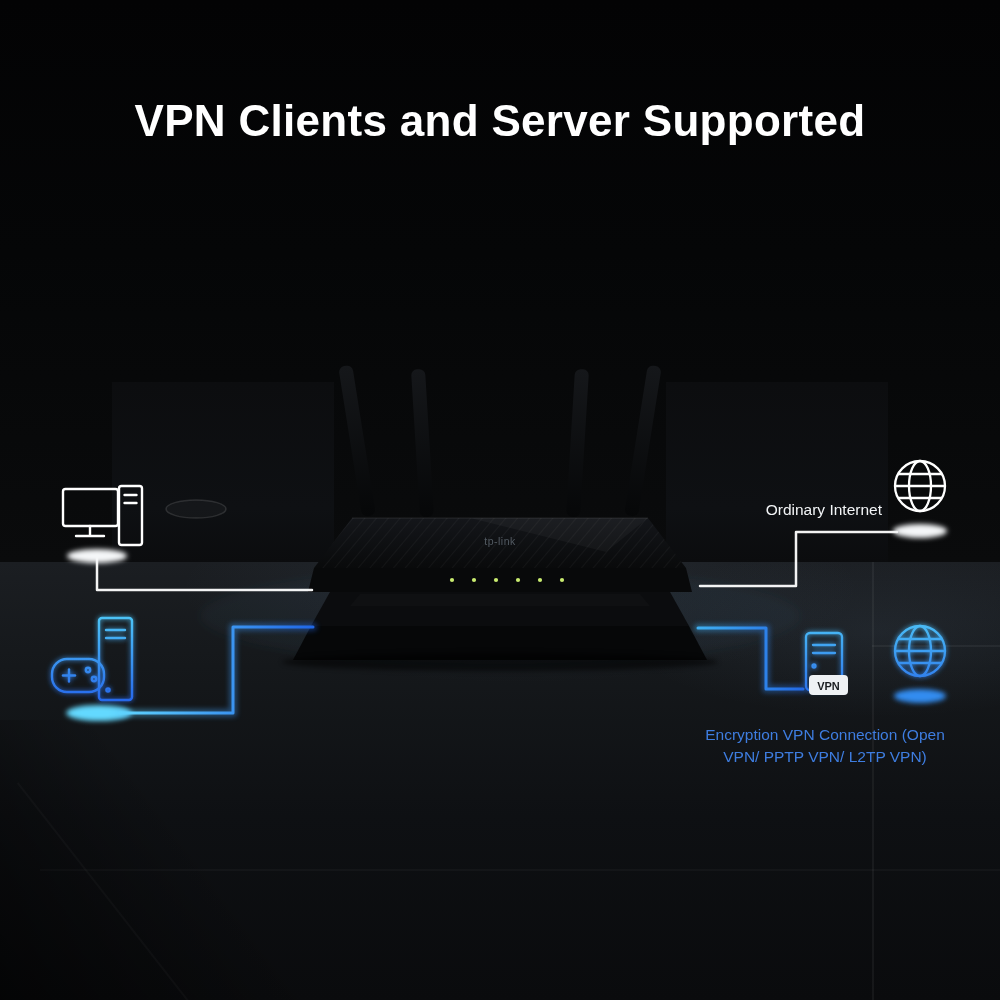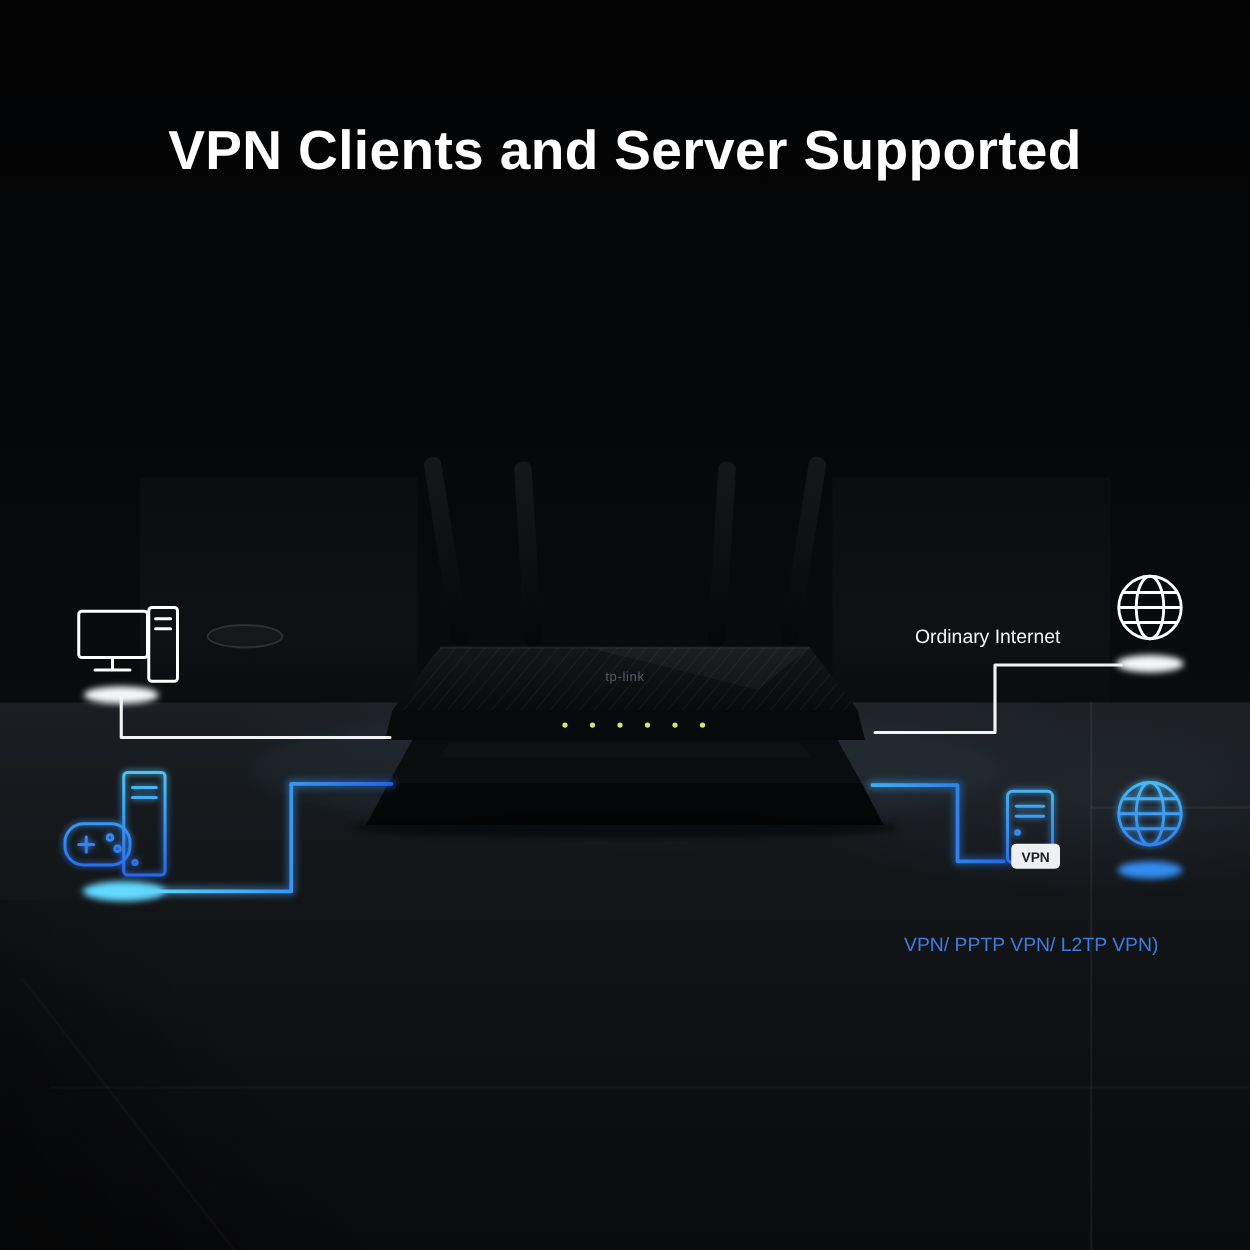--- a/index.html
+++ b/index.html
@@ -30,21 +30,21 @@
 
   
   .scene{position:absolute;left:0;top:0;}
 
   
   .title{
     position:absolute;top:96px;left:0;width:1000px;text-align:center;
     color:#ffffff;font-size:44px;font-weight:600;letter-spacing:.3px;
   }
   .lbl-ordinary{
-    position:absolute;top:501px;left:732px;width:150px;
+    position:absolute;top:501px;left:732px;width:150px;text-align:right;
     color:#f2f4f6;font-size:15.5px;font-weight:400;
   }
   .lbl-vpn{
     position:absolute;top:724px;left:664px;width:322px;text-align:center;
     color:#3e7de0;font-size:15.5px;line-height:22px;font-weight:400;
   }
 </style>
 </head>
 <body>
 
@@ -196,17 +196,17 @@
       <g>
         <rect x="809" y="675" width="39" height="20" rx="4" fill="#eef1f4"></rect>
         <text x="828.5" y="689.5" text-anchor="middle" font-size="11" font-weight="bold" fill="#1a1d21">VPN</text>
       </g>
     </g>
   </svg>
 
   <div class="title">VPN Clients and Server Supported</div>
   <div class="lbl-ordinary">Ordinary Internet</div>
   <div class="lbl-vpn">
-    <br>
+    <span>Encryption VPN Connection (Open</span><br>
     <span>VPN/ PPTP VPN/ L2TP VPN)</span>
   </div>
 
 </div>
 
 </body></html>

